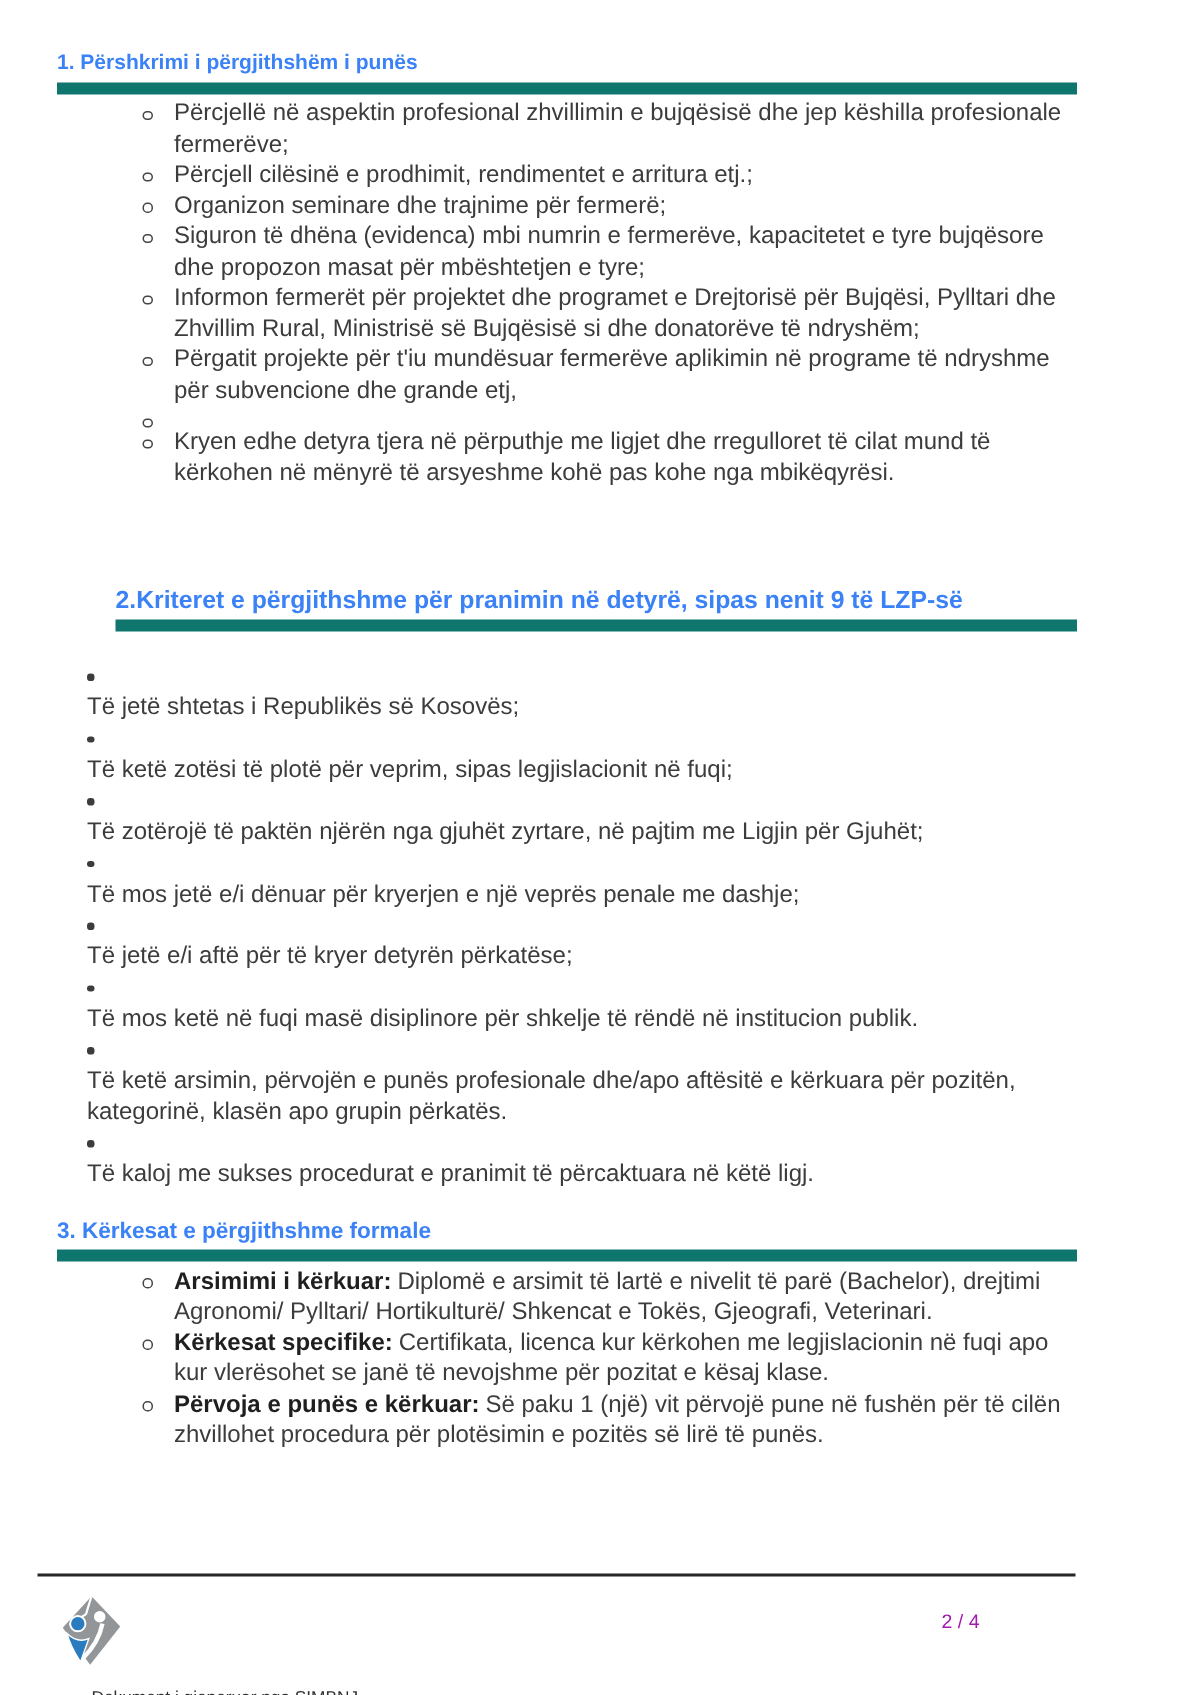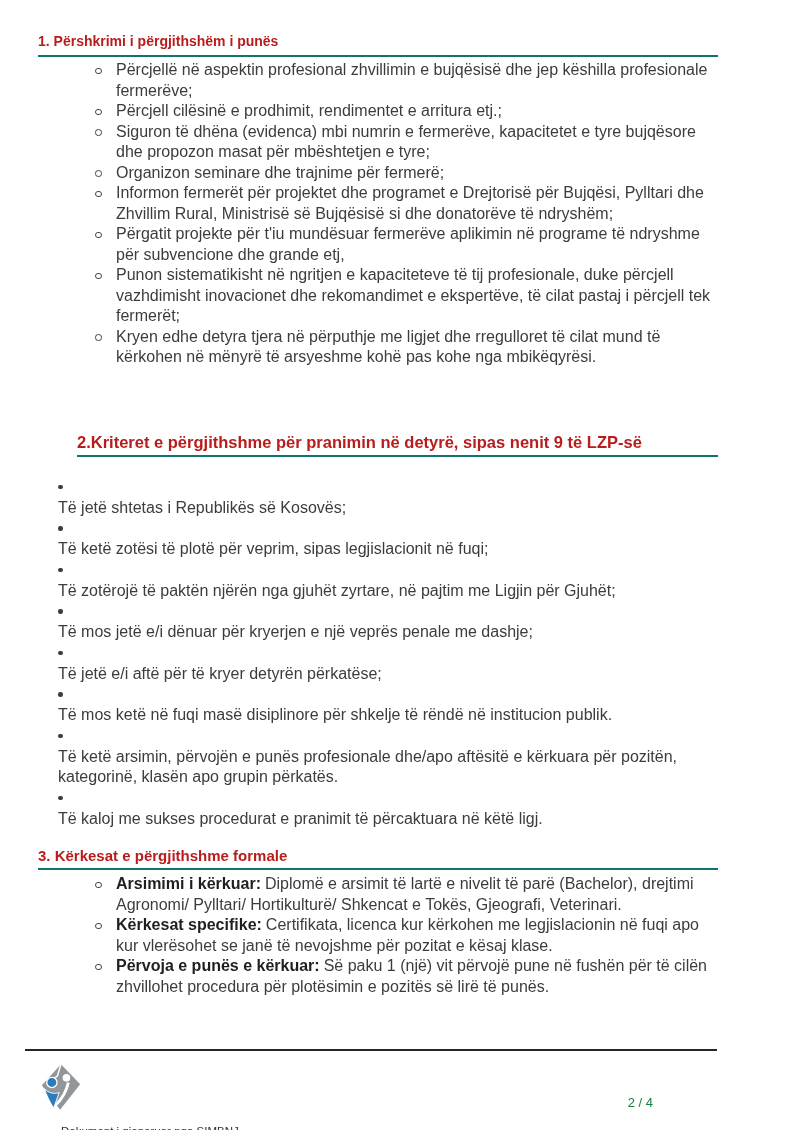--- a/index.html
+++ b/index.html
@@ -9,23 +9,23 @@
     font-family: "Liberation Sans", sans-serif;
     position: relative;
     overflow: hidden;
   }
   .content {
     position: absolute;
     left: 38px; top: 0;
     width: 680px;
   }
   .sec-head {
-    color: #b91c1c;
+    color: #3b82f6;
     font-weight: 700;
-    border-bottom: 2px solid #0f766e;
+    border-bottom: 8px solid #0f766e;
   }
   .sec-head.h1 {
     margin-top: 33px;
     font-size: 14px;
     line-height: 16px;
     padding-bottom: 6px;
   }
   .sec-head.h2 {
     margin-top: 64px;
     font-size: 16.5px;
@@ -91,23 +91,23 @@
   .footer-logo { flex: 0 0 42px; }
   .footer-textblock {
     margin-left: 21px;
     padding-top: 9px;
     font-size: 11.5px;
     line-height: 17px;
     color: #2f2f2f;
   }
   .page-num {
     position: absolute;
-    right: 64px; top: 44px;
+    right: 64px; top: 22px;
     font-size: 13px;
-    color: #15803d;
+    color: #a21caf;
   }
 </style>
 </head>
 <body>
 
 <div class="content">
 
   <div class="sec-head h1">1. Përshkrimi i përgjithshëm i punës</div>
   <div class="section-list indented">
     <div class="li">
@@ -119,45 +119,44 @@
     <div class="li">
       <span class="bullet">
           <span class="ring"></span>
         </span>
       <span class="li-text">Përcjell cilësinë e prodhimit, rendimentet e arritura etj.;</span>
     </div>
     <div class="li">
       <span class="bullet">
           <span class="ring"></span>
         </span>
+      <span class="li-text">Organizon seminare dhe trajnime për fermerë;</span>
+    </div>
+    <div class="li">
+      <span class="bullet">
+          <span class="ring"></span>
+        </span>
       <span class="li-text">Siguron të dhëna (evidenca) mbi numrin e fermerëve, kapacitetet e tyre bujqësore dhe propozon masat për mbështetjen e tyre;</span>
     </div>
     <div class="li">
       <span class="bullet">
           <span class="ring"></span>
         </span>
-      <span class="li-text">Organizon seminare dhe trajnime për fermerë;</span>
-    </div>
-    <div class="li">
-      <span class="bullet">
-          <span class="ring"></span>
-        </span>
       <span class="li-text">Informon fermerët për projektet dhe programet e Drejtorisë për Bujqësi, Pylltari dhe Zhvillim Rural, Ministrisë së Bujqësisë si dhe donatorëve të ndryshëm;</span>
     </div>
     <div class="li">
       <span class="bullet">
           <span class="ring"></span>
         </span>
       <span class="li-text">Përgatit projekte për t'iu mundësuar fermerëve aplikimin në programe të ndryshme për subvencione dhe grande etj,</span>
     </div>
     <div class="li">
       <span class="bullet">
           <span class="ring"></span>
         </span>
-      <span class="li-text">Punon sistematikisht në ngritjen e kapaciteteve të tij profesionale, duke përcjell vazhdimisht inovacionet dhe rekomandimet e ekspertëve, të cilat pastaj i përcjell tek fermerët;</span>
     </div>
     <div class="li">
       <span class="bullet">
           <span class="ring"></span>
         </span>
       <span class="li-text">Kryen edhe detyra tjera në përputhje me ligjet dhe rregulloret të cilat mund të kërkohen në mënyrë të arsyeshme kohë pas kohe nga mbikëqyrësi.</span>
     </div>
   </div>
 
   <div class="sec-head h2">2.Kriteret e përgjithshme për pranimin në detyrë, sipas nenit 9 të LZP-së</div>

